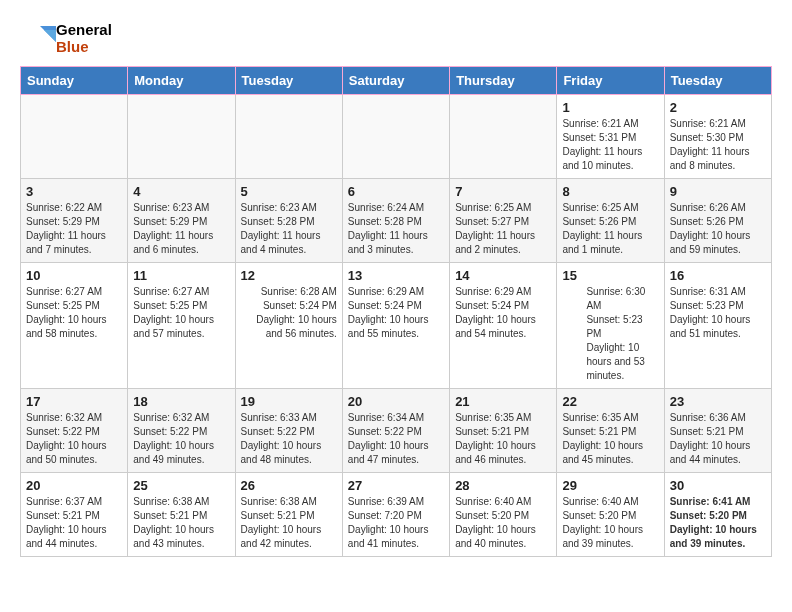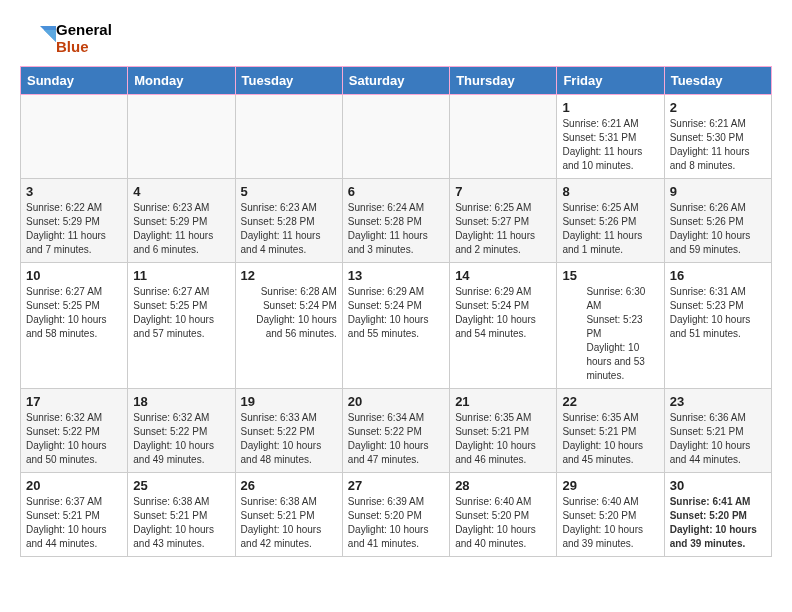--- a/index.html
+++ b/index.html
@@ -278,21 +278,21 @@
         </td>
         <td>
           <span class="day-number">26</span>
           <div class="day-info" style="white-space: pre-line;">Sunrise: 6:38 AM
 Sunset: 5:21 PM
 Daylight: 10 hours and 42 minutes.</div>
         </td>
         <td>
           <span class="day-number">27</span>
           <div class="day-info" style="white-space: pre-line;">Sunrise: 6:39 AM
-Sunset: 5:20 PM
+Sunset: 7:20 PM
 Daylight: 10 hours and 41 minutes.</div>
         </td>
         <td>
           <span class="day-number">28</span>
           <div class="day-info" style="white-space: pre-line;">Sunrise: 6:40 AM
 Sunset: 5:20 PM
 Daylight: 10 hours and 40 minutes.</div>
         </td>
         <td>
           <span class="day-number">29</span>

